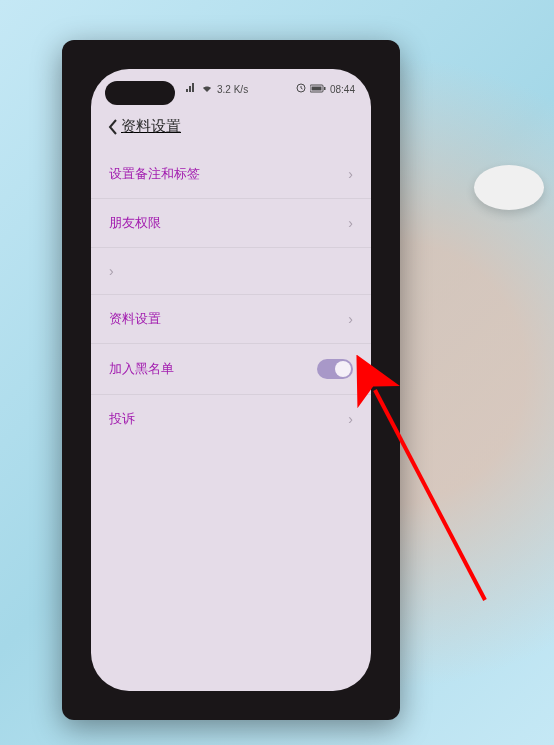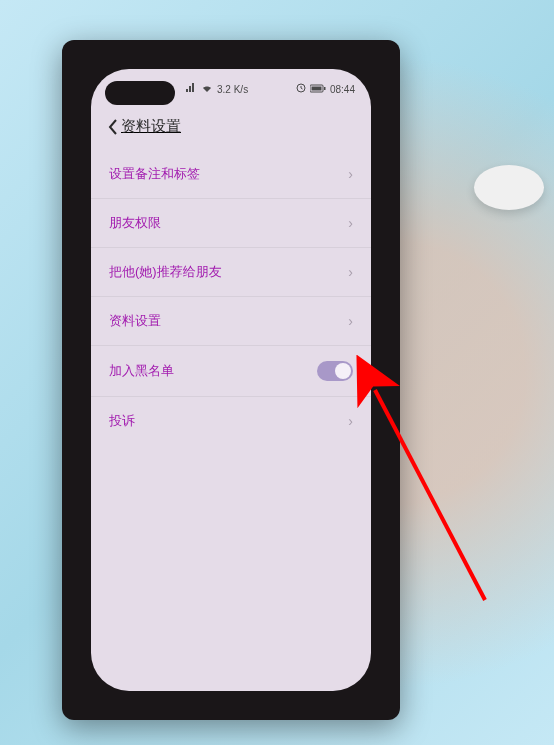--- a/index.html
+++ b/index.html
@@ -195,21 +195,20 @@
       <span class="item-label">设置备注和标签</span>
       <span class="chevron">›</span>
     </div>
 
     <div class="list-item">
       <span class="item-label">朋友权限</span>
       <span class="chevron">›</span>
     </div>
 
     <div class="list-item">
-      <span class="item-label">把他(她)推荐给朋友</span>
       <span class="chevron">›</span>
     </div>
 
     <div class="list-item">
       <span class="item-label">资料设置</span>
       <span class="chevron">›</span>
     </div>
 
 
     <div class="list-item">

